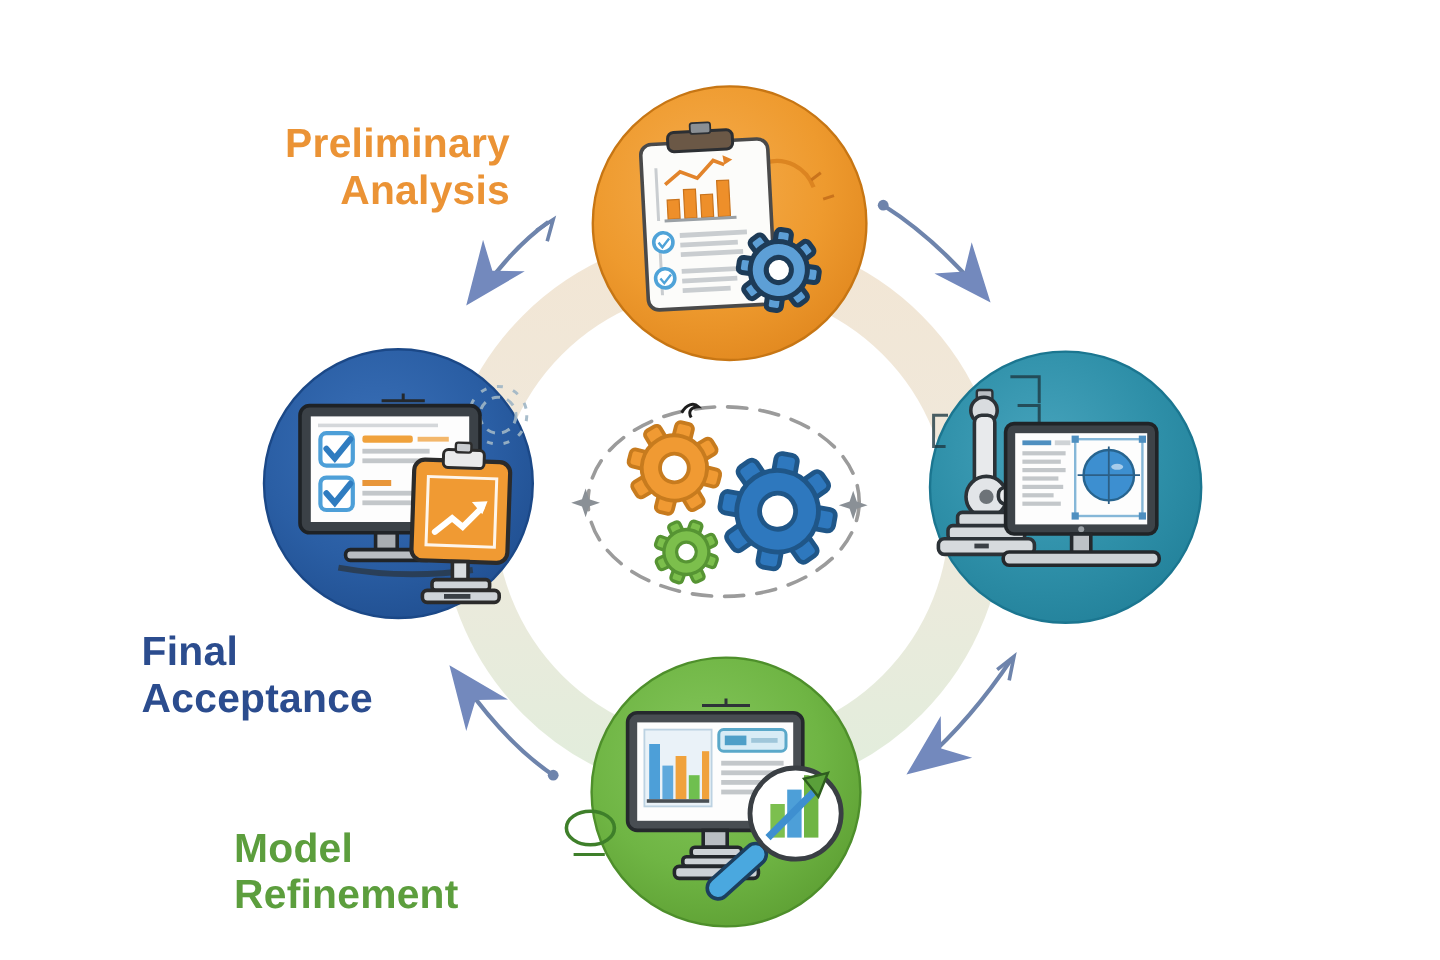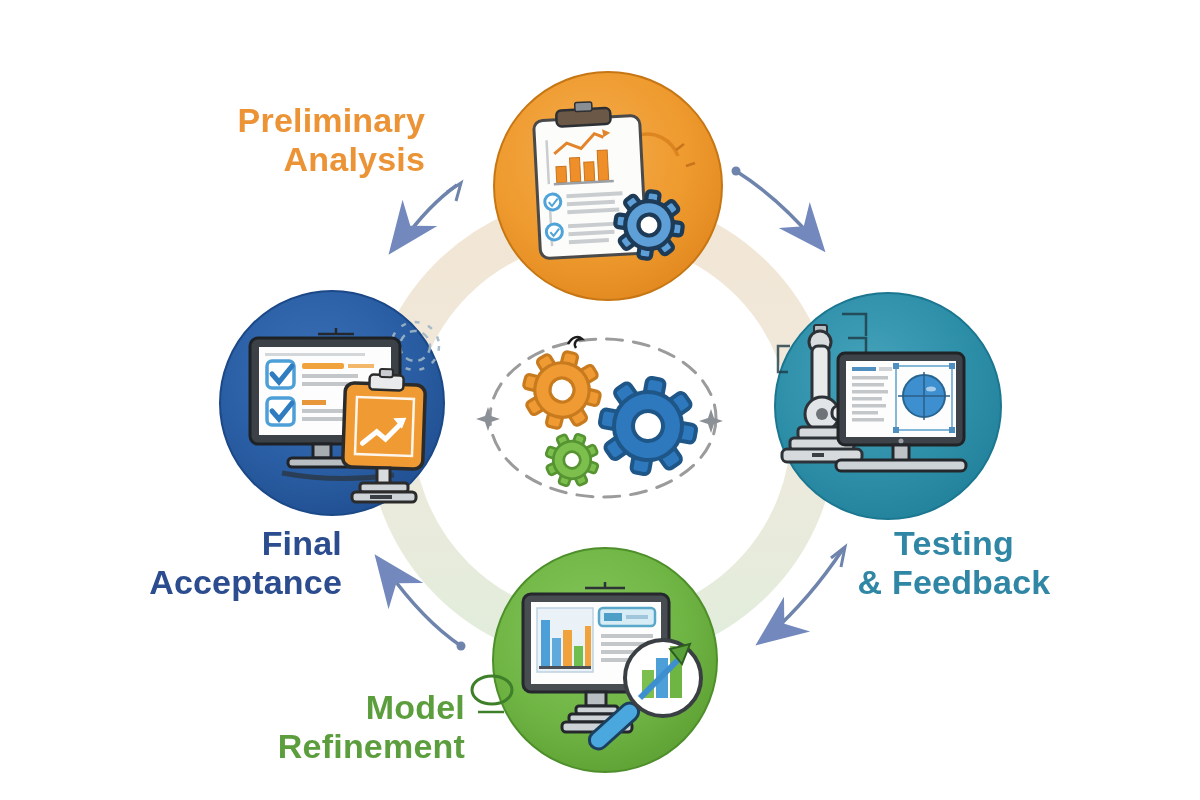--- a/index.html
+++ b/index.html
@@ -7,22 +7,22 @@
     position:relative;width:1200px;height:800px;background:#ffffff;
     overflow:hidden;font-family:"Liberation Sans",sans-serif;margin-top:46px;
   }
   .canvas svg{position:absolute;left:0;top:0;}
   .stage-label{
     position:absolute;font-weight:700;font-size:34px;line-height:1.16;
     white-space:pre-line;letter-spacing:0.2px;
   }
   .lbl-preliminary{left:90px;top:55px;width:335px;text-align:right;color:#EB9335;}
   .lbl-testing{left:850px;top:478px;width:208px;text-align:center;color:#2F86A5;}
-  .lbl-final{left:118px;top:478px;width:224px;text-align:right;color:#2B4C8E;}
-  .lbl-model{left:195px;top:642px;width:270px;text-align:right;color:#5C9E3D;}
+  .lbl-final{left:118px;top:478px;width:224px;text-align:left;color:#2B4C8E;}
+  .lbl-model{left:195px;top:642px;width:270px;text-align:left;color:#5C9E3D;}
 </style>
 </head>
 <body>
 
 <div class="canvas">
 
 <svg width="1200" height="800" viewBox="0 0 1200 800">
   <defs>
     <radialGradient id="gradOrange" cx="0.42" cy="0.36" r="0.78">
       <stop offset="0%" stop-color="#F5AC4C"></stop>
@@ -264,20 +264,18 @@
         <rect x="360" y="437" width="48" height="9" rx="3" fill="#CFD4D8" stroke="#2B2B2B" stroke-width="3"></rect>
         <rect x="352" y="446" width="64" height="10" rx="4" fill="#CFD4D8" stroke="#2B2B2B" stroke-width="3"></rect>
         <rect x="370" y="449" width="22" height="4" fill="#3A3F44"></rect>
       </g>
     </g>
   </g>
 </svg>
 
   <div class="stage-label lbl-preliminary">Preliminary
 Analysis</div>
-  <div class="stage-label lbl-testing">Testing
-&amp; Feedback</div>
   <div class="stage-label lbl-model">Model
 Refinement</div>
   <div class="stage-label lbl-final">Final
 Acceptance</div>
 
 </div>
 
 </body></html>

